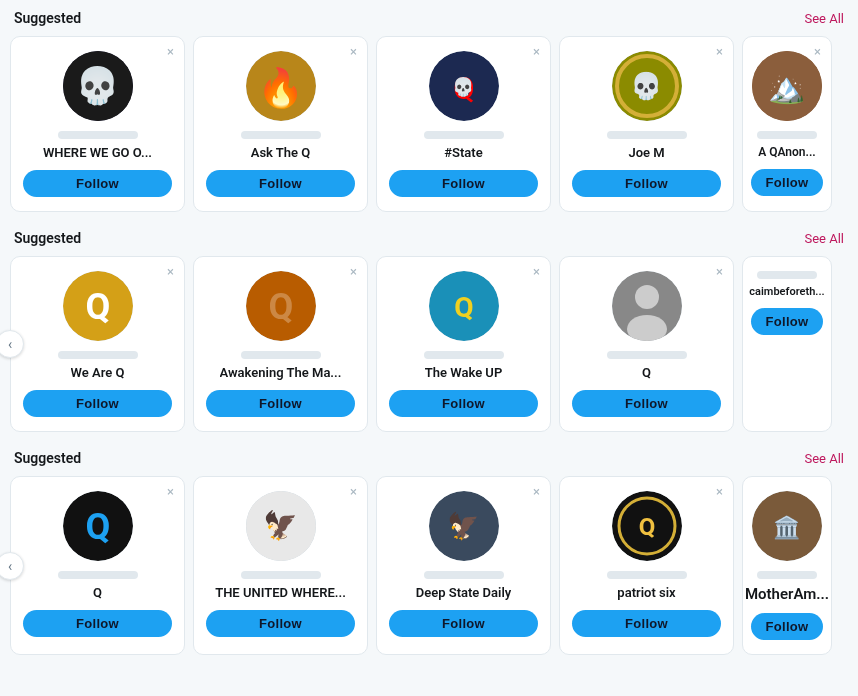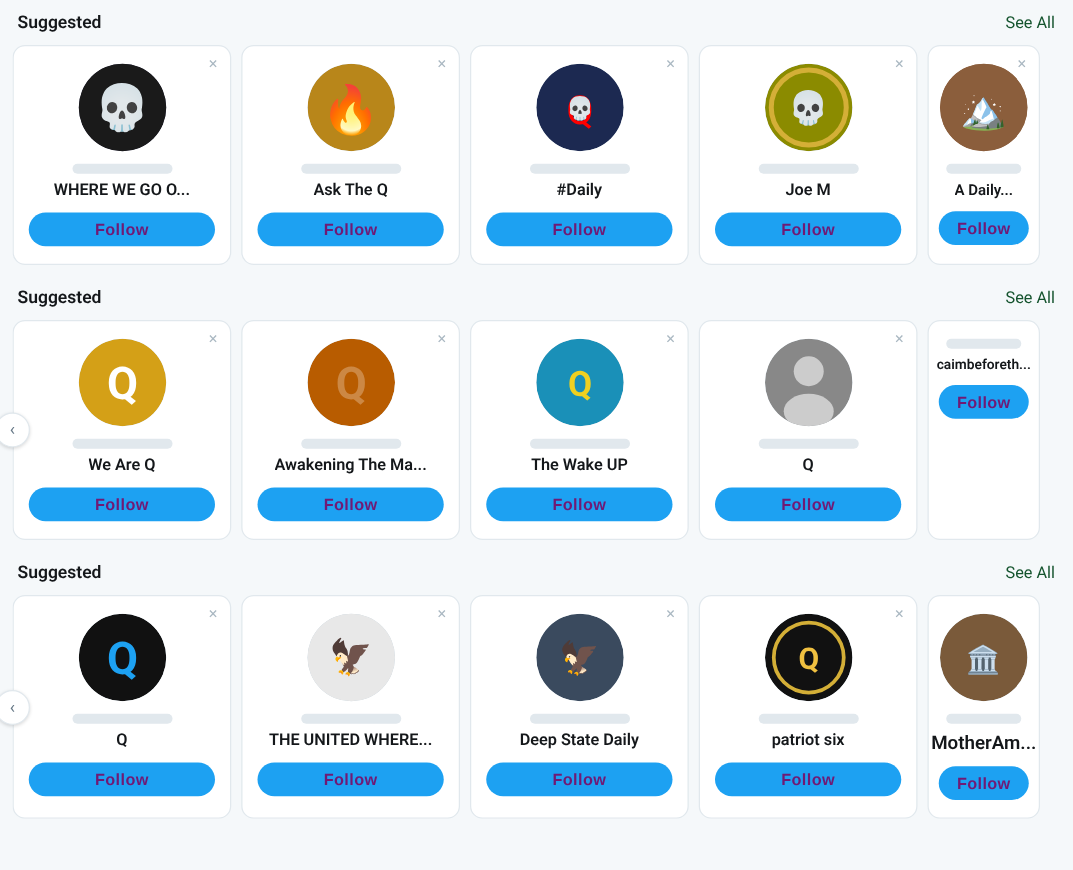--- a/index.html
+++ b/index.html
@@ -20,21 +20,21 @@
       padding: 0 4px;
       gap: 19px;
     }
     .section-title {
       font-size: 14px;
       font-weight: 600;
       color: #14171a;
     }
     .see-all {
       font-size: 13px;
-      color: #14532d;
+      color: #be185d;
       cursor: pointer;
       text-decoration: none;
     }
     .carousel-wrapper {
       position: relative;
       display: flex;
       align-items: center;
     }
     .carousel-arrow {
       position: absolute;
@@ -109,21 +109,21 @@
       color: #14171a;
       text-align: right;
       margin-bottom: 10px;
       white-space: nowrap;
       overflow: hidden;
       text-overflow: ellipsis;
       max-width: 148px;
     }
     .follow-btn {
       background: #1da1f2;
-      color: #701a75;
+      color: #0f172a;
       border: none;
       border-radius: 20px;
       padding: 6px 0;
       width: 100%;
       font-size: 13px;
       font-weight: 700;
       cursor: pointer;
       letter-spacing: 0.3px;
     }
     
@@ -182,21 +182,21 @@
       <div class="card">
         <span class="card-close">×</span>
         <div class="card-avatar">
           <svg viewBox="0 0 70 70" xmlns="http://www.w3.org/2000/svg">
             <circle cx="35" cy="35" r="35" fill="#1c2951"></circle>
             <text x="35" y="48" text-anchor="middle" font-size="32" fill="red">Q</text>
             <text x="35" y="42" text-anchor="middle" font-size="18" fill="white" dy="0">💀</text>
           </svg>
         </div>
         <div class="card-meta-line"></div>
-        <div class="card-name">#Daily</div>
+        <div class="card-name">#State</div>
         <button class="follow-btn">Follow</button>
       </div>
 
       <div class="card">
         <span class="card-close">×</span>
         <div class="card-avatar">
           <svg viewBox="0 0 70 70" xmlns="http://www.w3.org/2000/svg">
             <circle cx="35" cy="35" r="35" fill="#8b8b00"></circle>
             <circle cx="35" cy="35" r="30" fill="none" stroke="#d4af37" stroke-width="4"></circle>
             <text x="35" y="44" text-anchor="middle" font-size="26" fill="white">💀</text>
@@ -209,21 +209,21 @@
 
       <div class="partial-card">
         <span class="card-close">×</span>
         <div class="card-avatar" style="background:#8b5e3c;width:70px;height:70px;">
           <svg viewBox="0 0 70 70" xmlns="http://www.w3.org/2000/svg">
             <circle cx="35" cy="35" r="35" fill="#8b5e3c"></circle>
             <text x="35" y="47" text-anchor="middle" font-size="30" fill="#fff">🏔️</text>
           </svg>
         </div>
         <div class="card-meta-line" style="width:60px;"></div>
-        <div class="card-name" style="font-size:12px;">A Daily...</div>
+        <div class="card-name" style="font-size:12px;">A QAnon...</div>
         <button class="follow-btn">Follow</button>
       </div>
 
     </div>
   </div>
 </div>
 
 <div class="section">
   <div class="section-header">
     <span class="section-title">Suggested</span>

